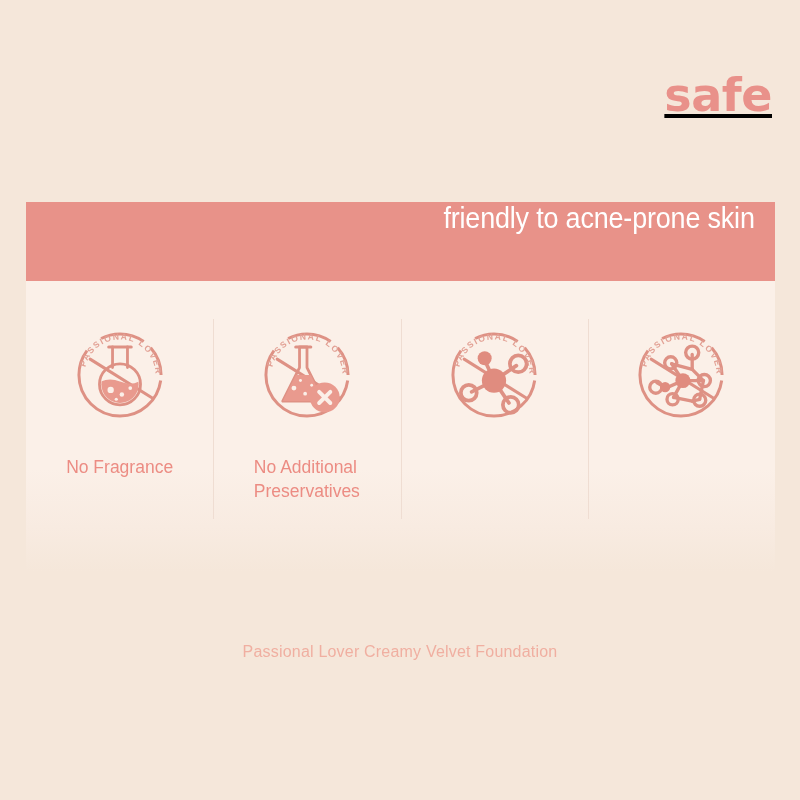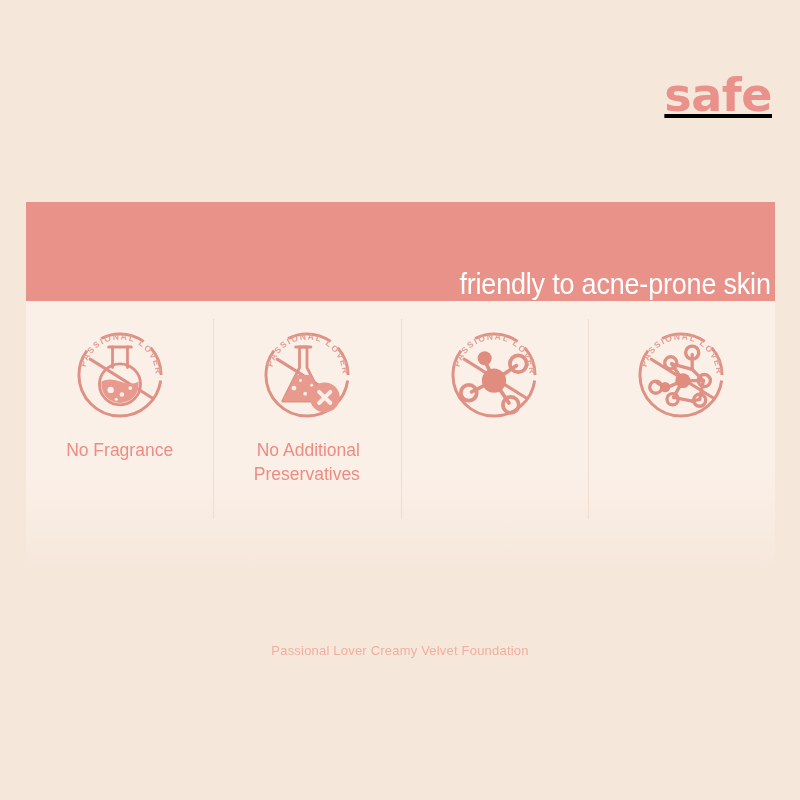--- a/index.html
+++ b/index.html
@@ -51,27 +51,27 @@
         #F8EBE1 88%,
         #F5E7DA 100%);
   }
 
   
   #header-bar {
     position: absolute;
     left: 0;
     top: 0;
     width: 749px;
-    height: 99px;
+    height: 79px;
     background: #E89289;
     display: flex;
-    align-items: flex-end;
+    align-items: flex-start;
     justify-content: flex-end;
     box-sizing: border-box;
-    padding-right: 4px;
+    padding-right: 20px;
   }
   #header-title {
     color: #FFFFFF;
     font-family: "Liberation Sans Narrow", "Liberation Sans", sans-serif;
     font-size: 29px;
     font-weight: 400;
     letter-spacing: -0.2px;
     transform: scaleX(0.93);
     transform-origin: right center;
     white-space: nowrap;
@@ -102,40 +102,40 @@
     width: 1px;
     height: 200px;
     background: #EFDDD2;
   }
   .feature-icon {
     width: 112px;
     height: 112px;
     display: block;
   }
   .feature-label {
-    margin-top: 8px;
+    margin-top: 25px;
     color: #EC8C83;
     font-family: "Liberation Sans", sans-serif;
     font-size: 17.5px;
     line-height: 1.35;
-    text-align: right;
+    text-align: left;
     white-space: pre-line;
     max-width: 160px;
   }
 
   
   #footer-caption {
     position: absolute;
     left: 0;
     right: 0;
     top: 643px;
     text-align: center;
     color: #F0AFA1;
     font-family: "Liberation Sans", sans-serif;
-    font-size: 13px;
+    font-size: 16px;
     letter-spacing: 0.2px;
   }
 </style>
 </head>
 <body>
 
 <div id="title-block">
   <span class="title-line line1">safe</span>
 </div>
 

